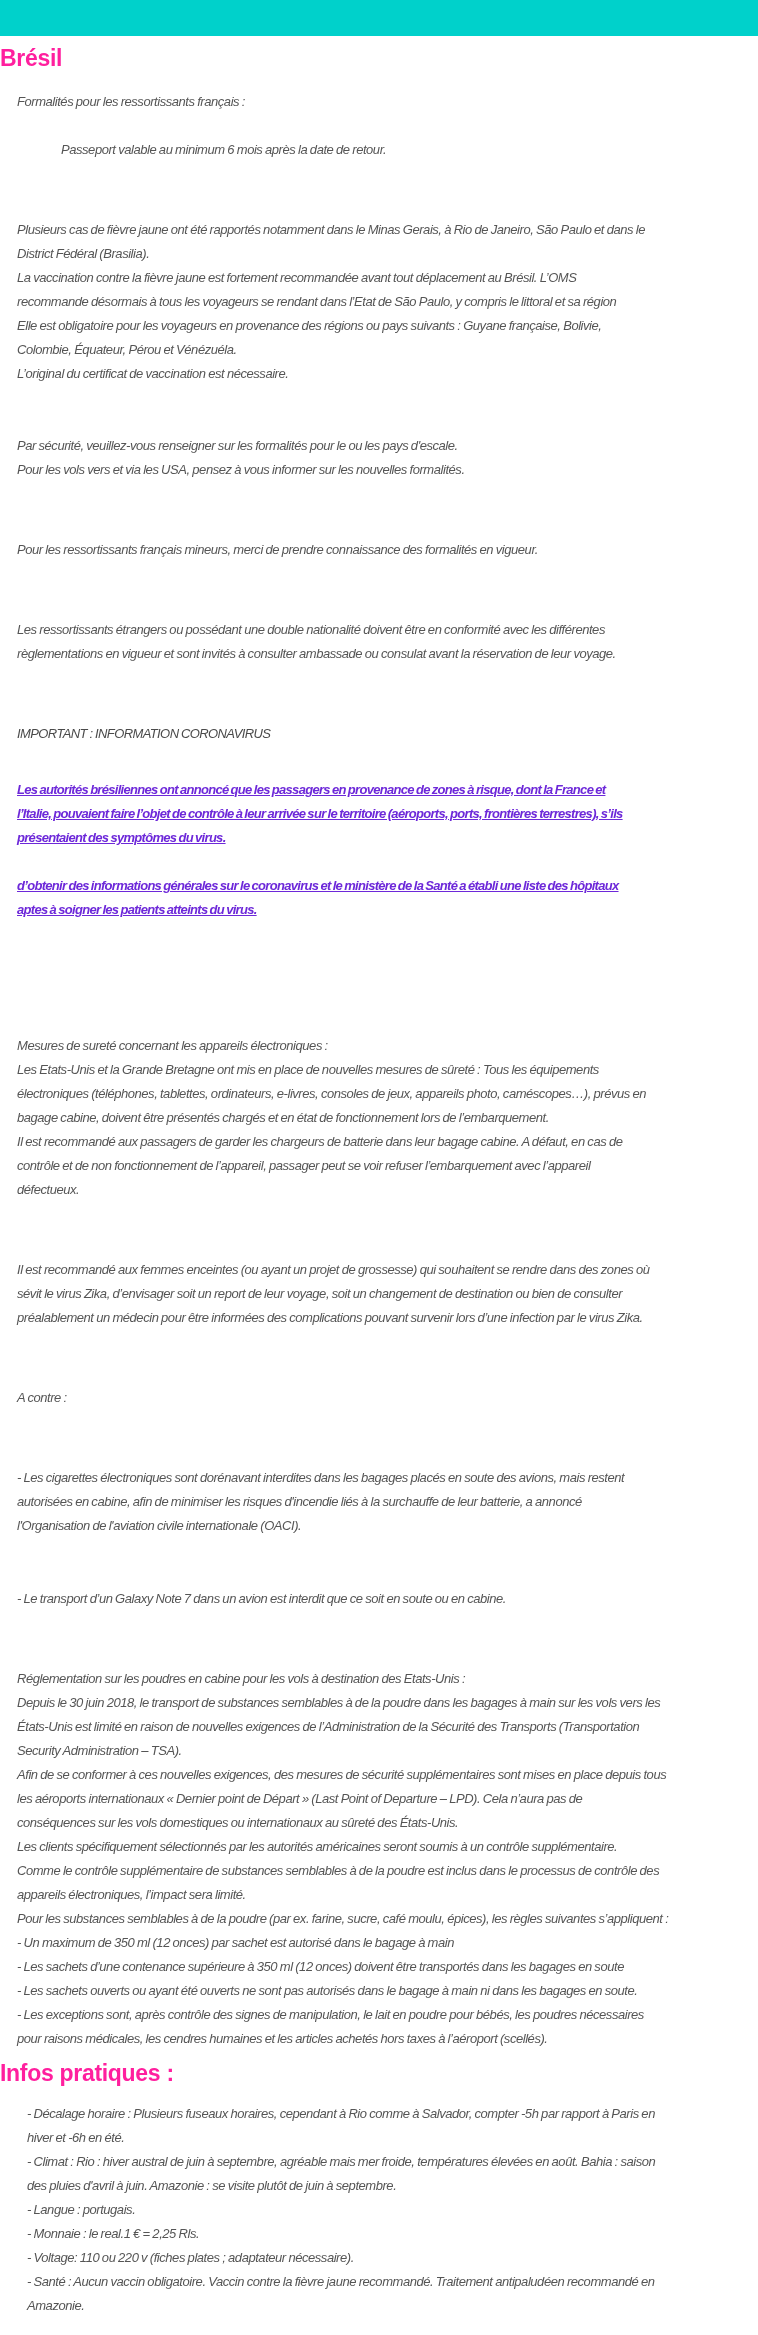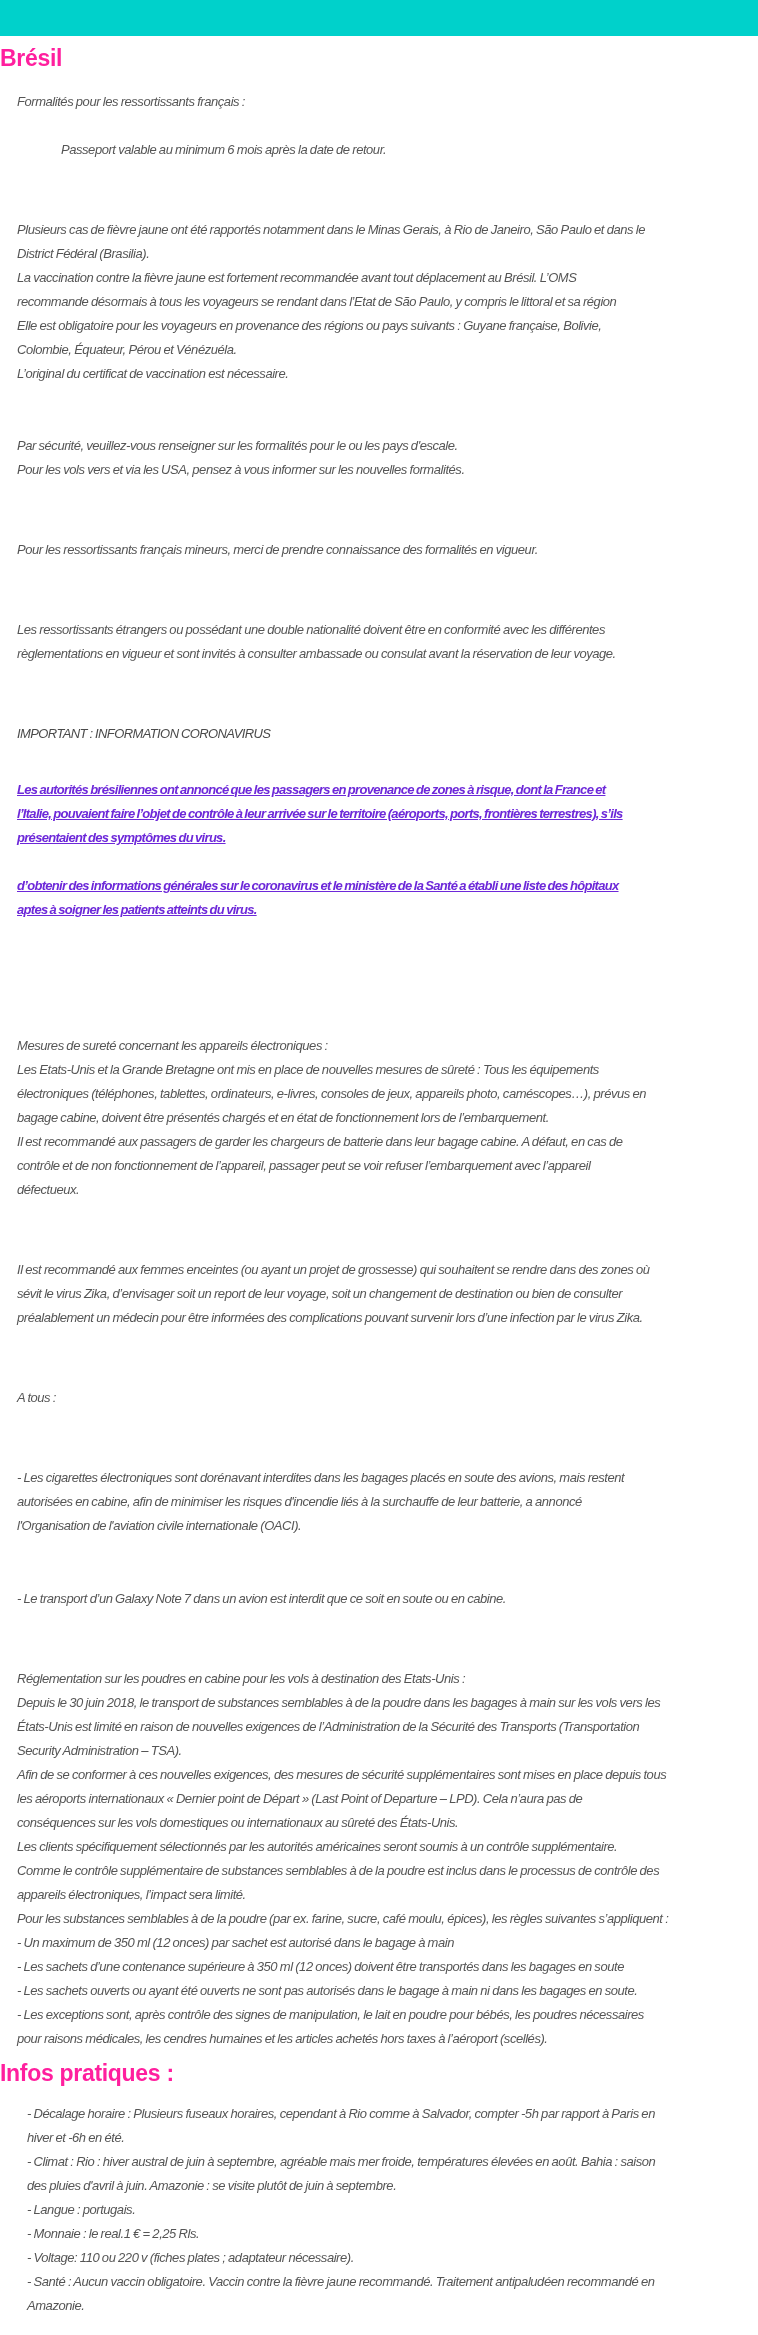--- a/index.html
+++ b/index.html
@@ -73,21 +73,21 @@
     <span class="ln">Il est recommandé aux passagers de garder les chargeurs de batterie dans leur bagage cabine. A défaut, en cas de</span>
     <span class="ln">contrôle et de non fonctionnement de l’appareil, passager peut se voir refuser l’embarquement avec l’appareil</span>
     <span class="ln">défectueux.</span>
   </div>
 <div class="block" style="top:1255px;">
     <span class="ln">Il est recommandé aux femmes enceintes (ou ayant un projet de grossesse) qui souhaitent se rendre dans des zones où</span>
     <span class="ln">sévit le virus Zika, d’envisager soit un report de leur voyage, soit un changement de destination ou bien de consulter</span>
     <span class="ln">préalablement un médecin pour être informées des complications pouvant survenir lors d’une infection par le virus Zika.</span>
   </div>
 <div class="block" style="top:1383px;">
-    <span class="ln">A tous :</span>
+    <span class="ln">A contre :</span>
   </div>
 <div class="block" style="top:1463px;">
     <span class="ln">- Les cigarettes électroniques sont dorénavant interdites dans les bagages placés en soute des avions, mais restent</span>
     <span class="ln">autorisées en cabine, afin de minimiser les risques d'incendie liés à la surchauffe de leur batterie, a annoncé</span>
     <span class="ln">l'Organisation de l'aviation civile internationale (OACI).</span>
   </div>
 <div class="block" style="top:1584px;">
     <span class="ln">- Le transport d’un Galaxy Note 7 dans un avion est interdit que ce soit en soute ou en cabine.</span>
   </div>
 <div class="block" style="top:1664px;">

